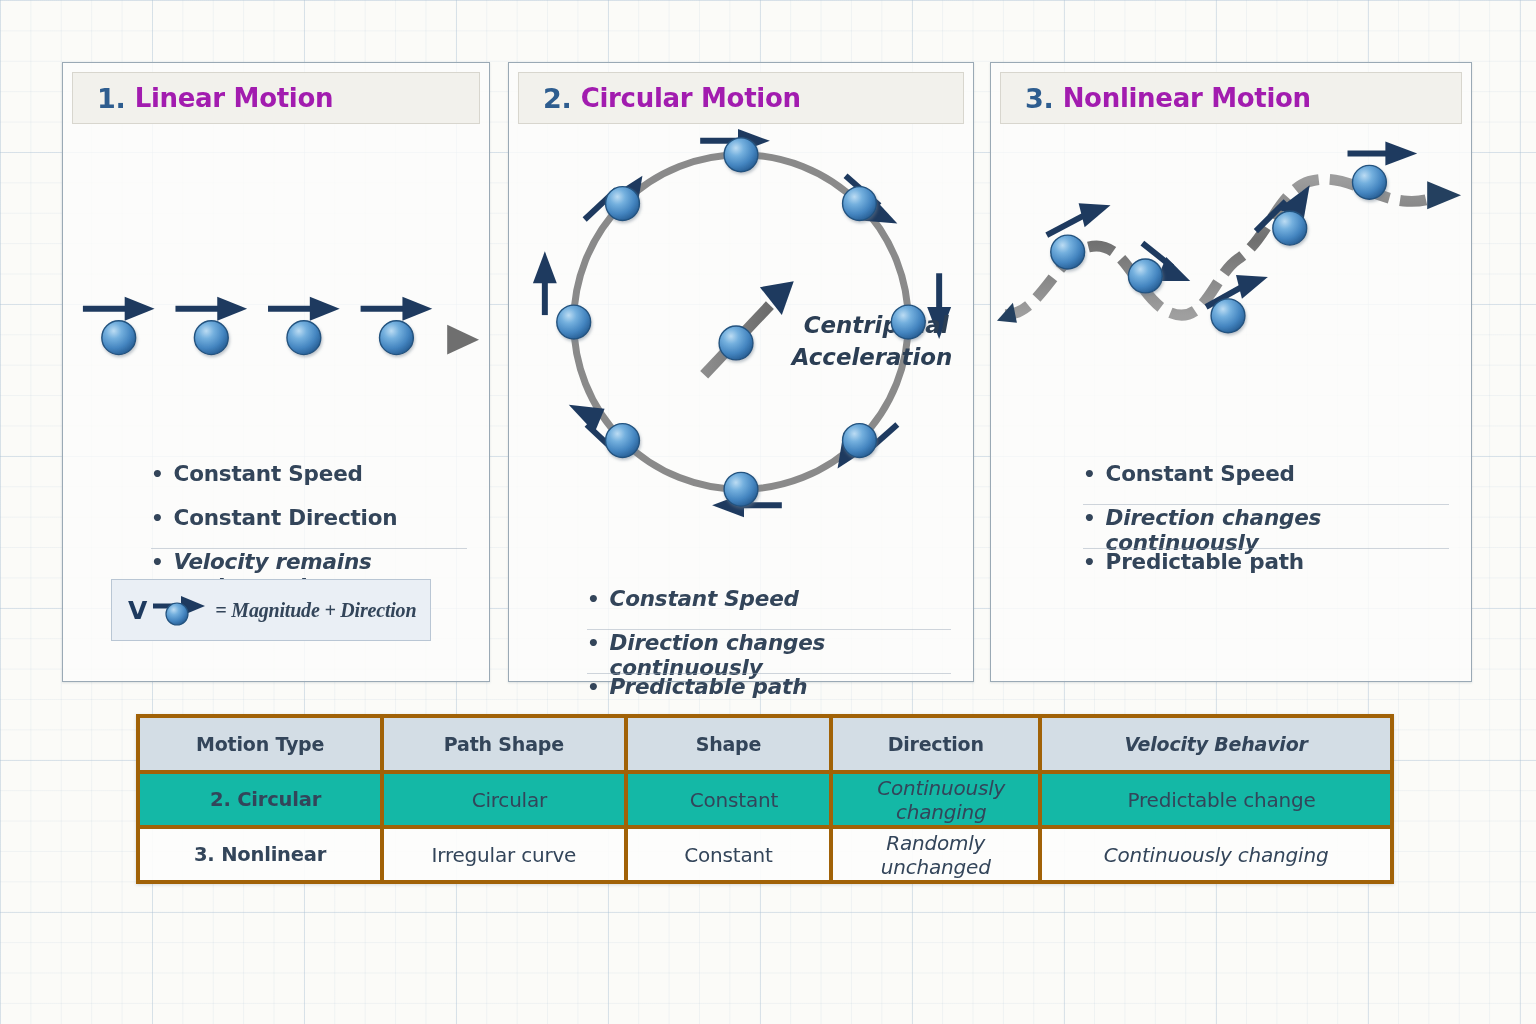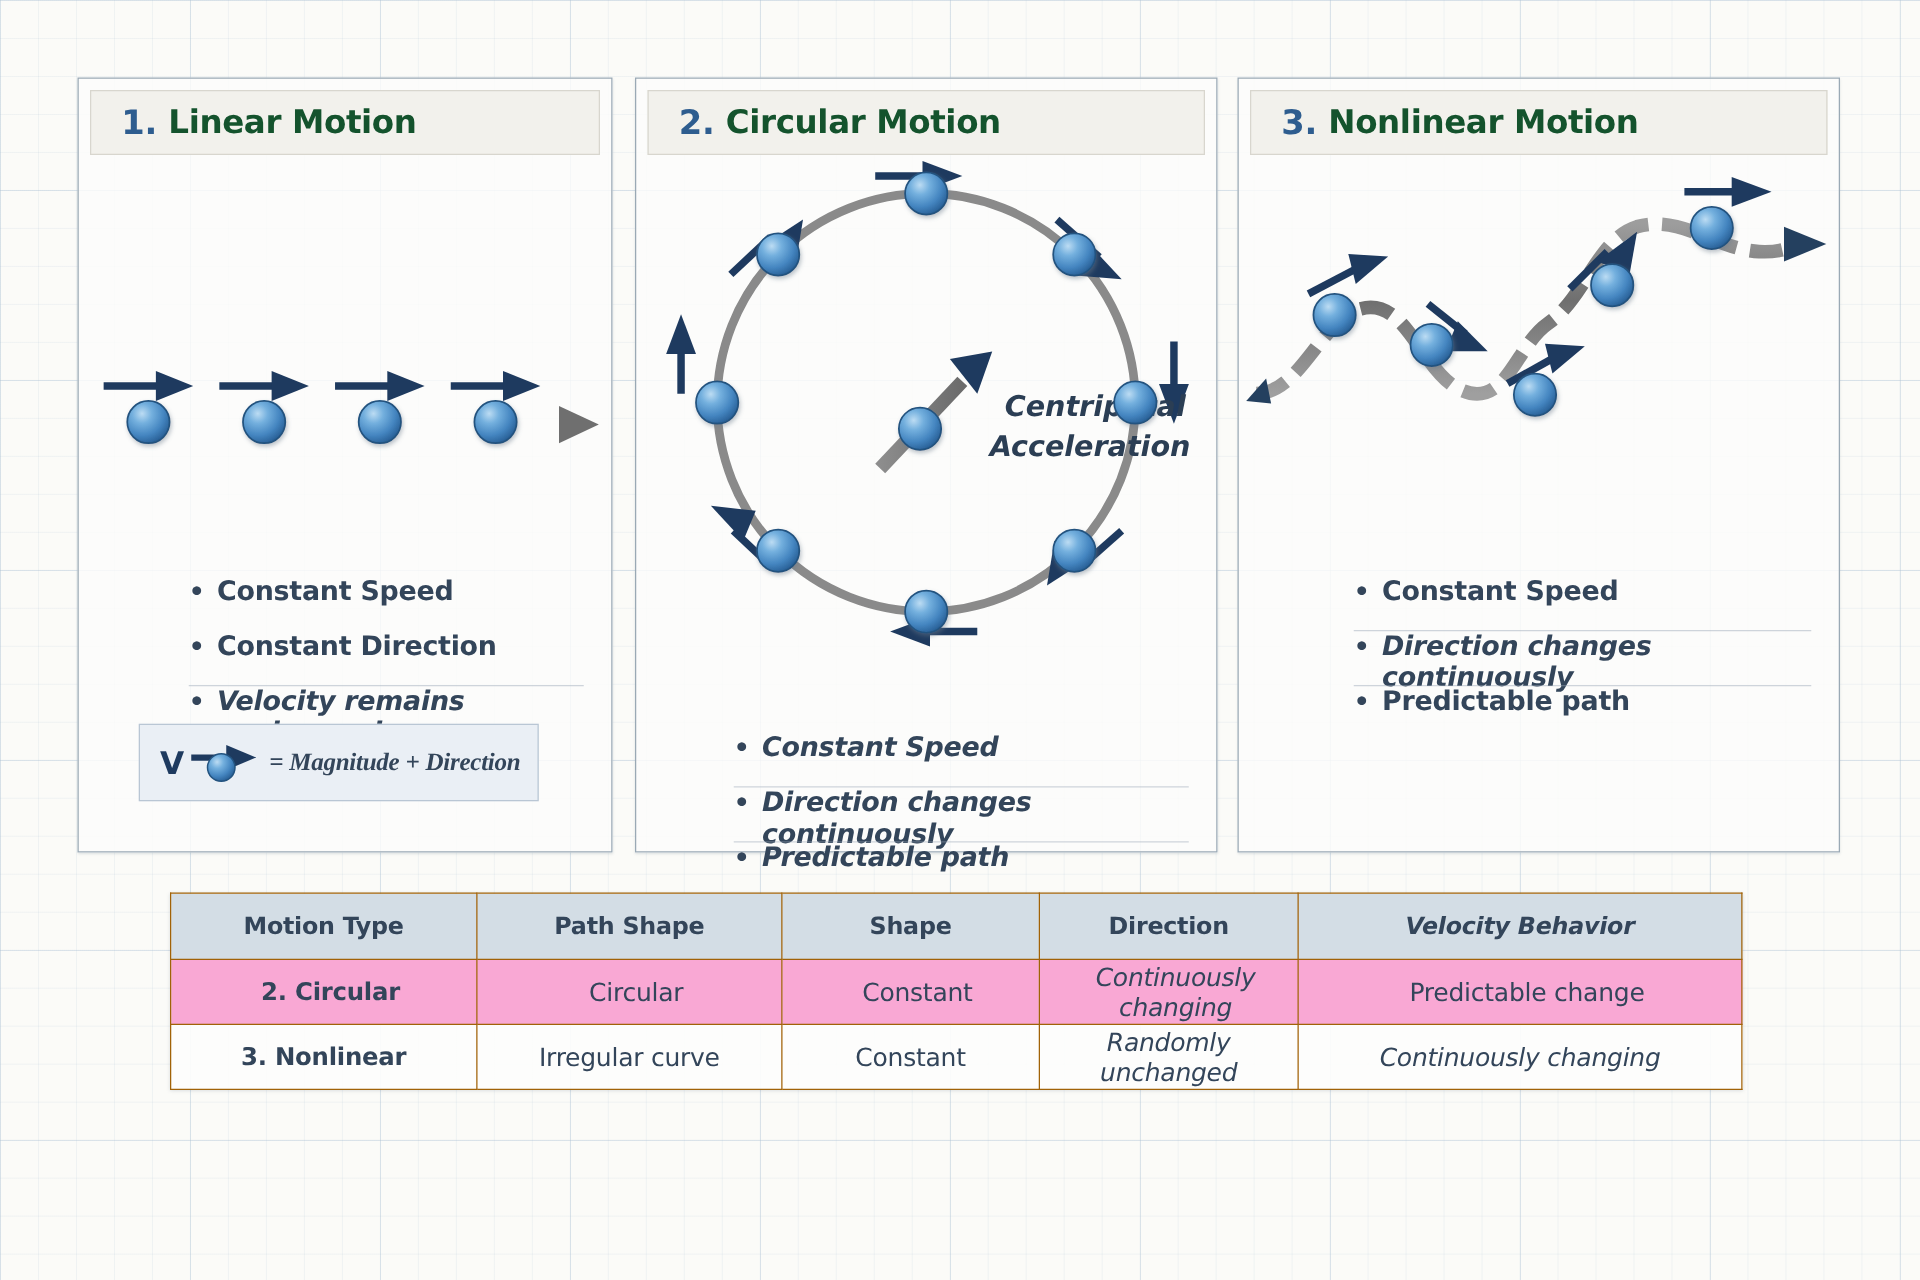--- a/index.html
+++ b/index.html
@@ -45,21 +45,21 @@
   .panel-num {
     font-size: 27px;
     font-weight: bold;
     color: #2e5d8f;
     margin-right: 9px;
     letter-spacing: -0.2px;
   }
   .panel-title {
     font-size: 26px;
     font-weight: bold;
-    color: #14532d;
+    color: #a21caf;
     letter-spacing: -0.3px;
   }
 
   .panel-figure { position: absolute; left: 0; top: 62px; width: 100%; }
 
   
   .bullets { position: absolute; left: 0; width: 100%; box-sizing: border-box; }
   #bullets-1 { top: 398px; padding-left: 88px; }
   #bullets-2 { top: 523px; padding-left: 78px; }
   #bullets-3 { top: 398px; padding-left: 92px; }
@@ -111,38 +111,38 @@
 
   
   #compare-table {
     position: absolute;
     left: 136px; top: 714px;
     width: 1258px;
     border-collapse: collapse;
     box-shadow: 0 1px 3px rgba(90,110,130,0.22);
   }
   #compare-table th, #compare-table td {
-    border: 1px solid #a16207;
+    border: 4px solid #a16207;
     text-align: center;
     color: #33455a;
     letter-spacing: -0.2px;
   }
   #compare-table th {
     background: #d3dde5;
     height: 50px;
     font-size: 19px;
     font-weight: bold;
   }
   #compare-table th.ital { font-style: italic; }
   #compare-table td {
     height: 49px;
     font-size: 20px;
     background: rgba(253,253,252,0.92);
   }
-  #compare-table tr.alt td { background: #f9a8d4; padding-left: 12px; }
+  #compare-table tr.alt td { background: #14b8a6; padding-left: 12px; }
   #compare-table td.first { font-weight: bold; font-size: 19.5px; }
   #compare-table td.ital { font-style: italic; }
   .c0 { width: 245px; } .c1 { width: 245px; } .c2 { width: 205px; }
   .c3 { width: 206px; } .c4 { width: 357px; }
 </style>
 </head>
 <body>
 
 <svg width="0" height="0" style="position:absolute" aria-hidden="true">
   <defs>

